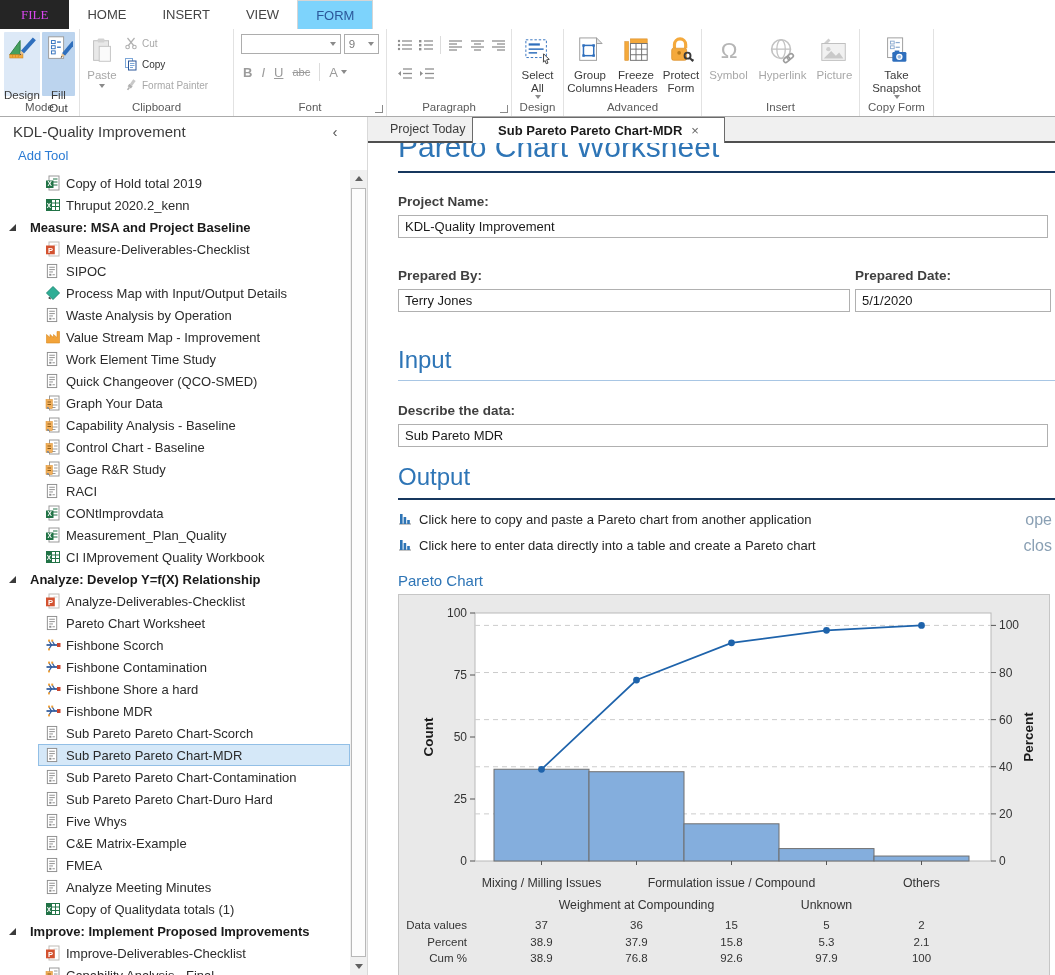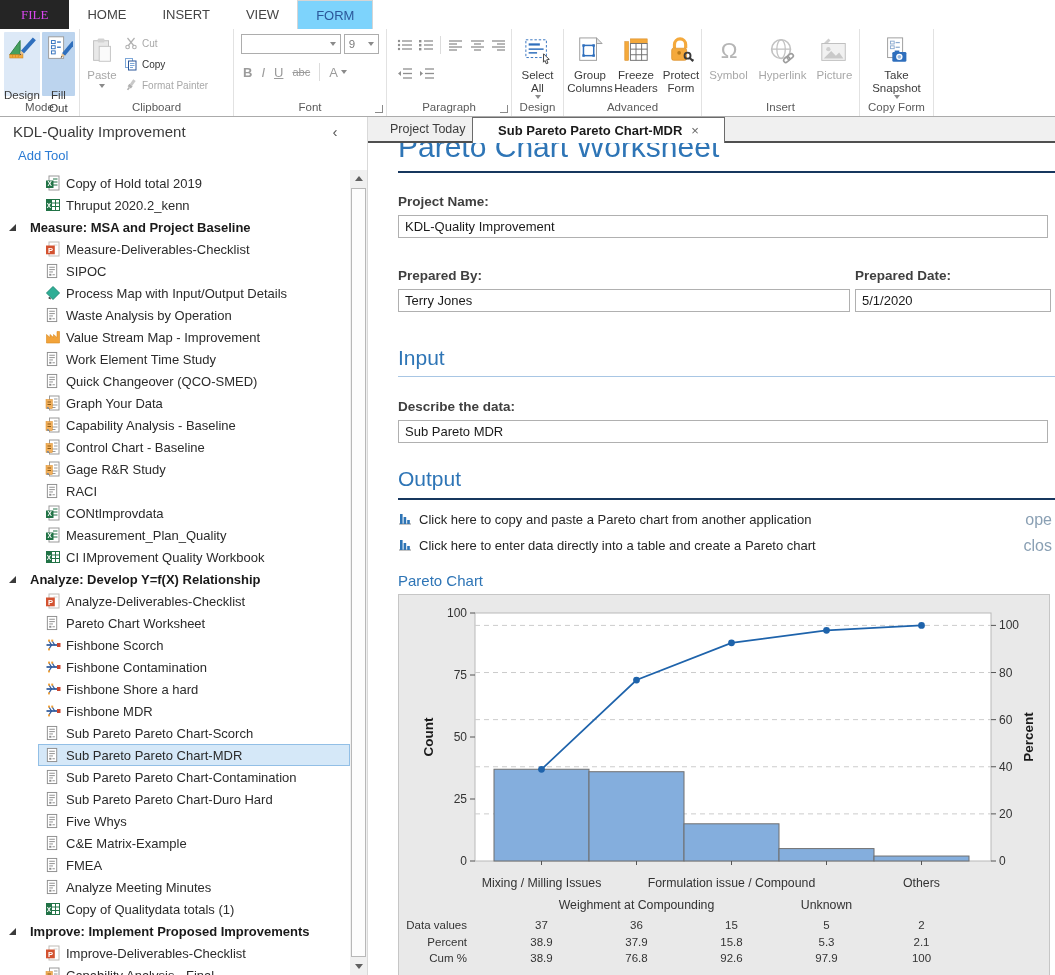--- a/index.html
+++ b/index.html
@@ -79,21 +79,21 @@
   .rule-dark { height:2px; background:#17375e; margin-top:7px; }
   .rule-light { height:1px; background:#a8c6e4; margin-top:6px; }
   .fld { font-size:13.5px; font-weight:bold; color:#3f3f3f; }
   .txtinput { display:block; height:23px; border:1px solid #b0b0b0; background:#fff; font-size:13px;
     color:#1a1a1a; padding:0 6px; font-family:"Liberation Sans",sans-serif; }
   .w-full { width:650px; }
   .row2col { display:flex; margin-top:30px; }
   .col-pb { width:452px; } .col-pd { margin-left:5px; width:196px; }
   .col-pb .txtinput { width:452px; margin-top:6px; } .col-pd .txtinput { width:196px; margin-top:6px; }
   .mt6{margin-top:6px;} 
-  .h2sec { font-size:21px; font-weight:400; color:#2e75b6; }
+  .h2sec { font-size:24px; font-weight:400; color:#2e75b6; }
   .linkrow { position:relative; width:658px; height:23px; display:flex; align-items:center; gap:7px;
     font-size:13px; color:#262626; margin-top:3px; }
   .linkrow .rt { position:absolute; right:4px; color:#8aa0b4; font-size:16px; }
   .h3chart { font-size:15px; color:#2e75b6; margin-top:15px; }
   #chart-panel { width:652px; height:420px; background:#e9e9e9; border:1px solid #c6c6c6; margin-top:5px; }
 
   svg text { font-family:"Liberation Sans",sans-serif; }
 </style>
 </head>
 <body>
@@ -1002,21 +1002,21 @@
         <input class="txtinput" value="5/1/2020" style="">
       </div>
     </div>
 
     <div class="h2sec" style="margin-top:34px">Input</div>
     <div class="rule-light"></div>
 
     <div class="fld" style="margin-top:22px">Describe the data:</div>
     <input class="txtinput w-full mt6" value="Sub Pareto MDR" style="">
 
-    <div class="h2sec" style="margin-top:24px">Output</div>
+    <div class="h2sec" style="margin-top:16px">Output</div>
     <div class="rule-dark"></div>
 
     <div class="linkrow" style="margin-top:8px">
       <span>
         <svg width="14" height="14" viewBox="0 0 14 14">
             <line x1="1" y1="13" x2="13" y2="13" stroke="#8a8a8a"></line>
             <rect x="2" y="3" width="2.6" height="10" fill="#2e74b5"></rect>
             <rect x="5.6" y="6" width="2.6" height="7" fill="#2e74b5"></rect>
             <rect x="9.2" y="9" width="2.6" height="4" fill="#2e74b5"></rect>
           </svg>

